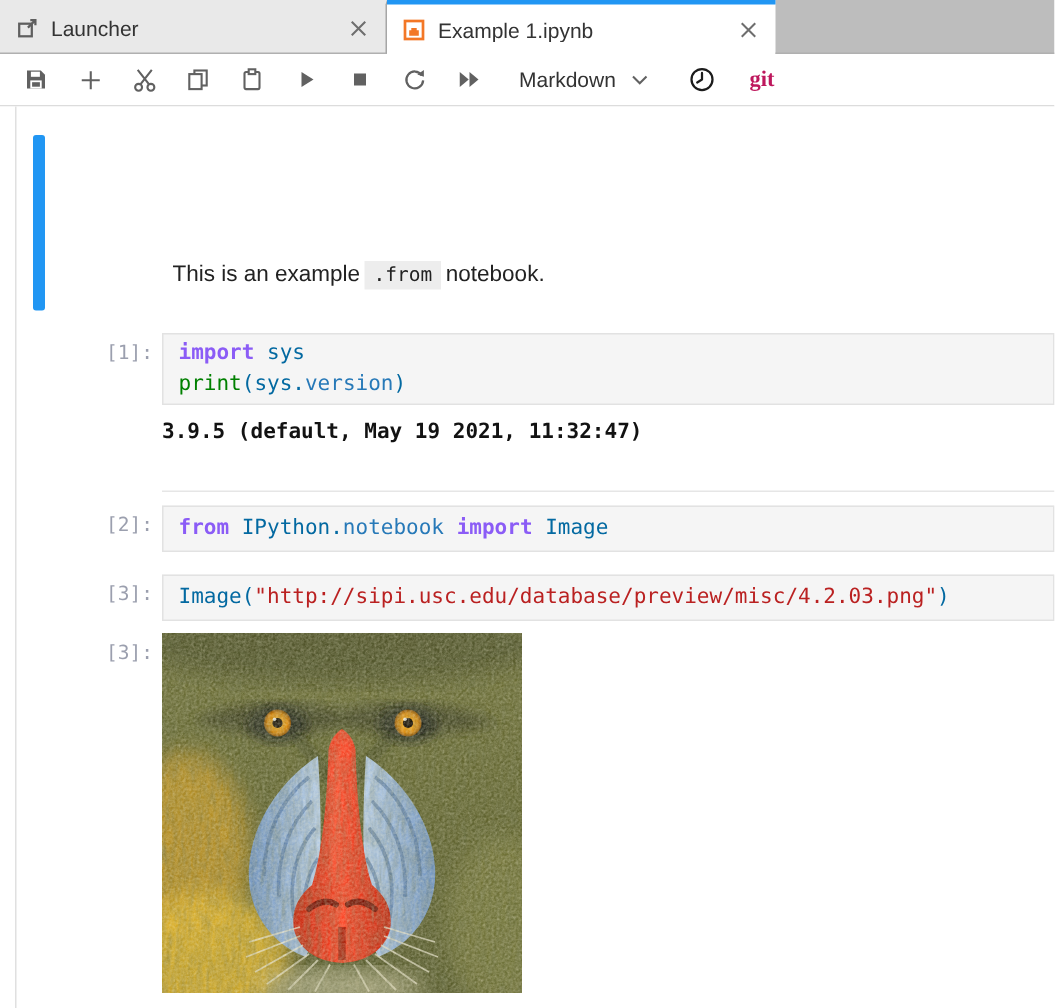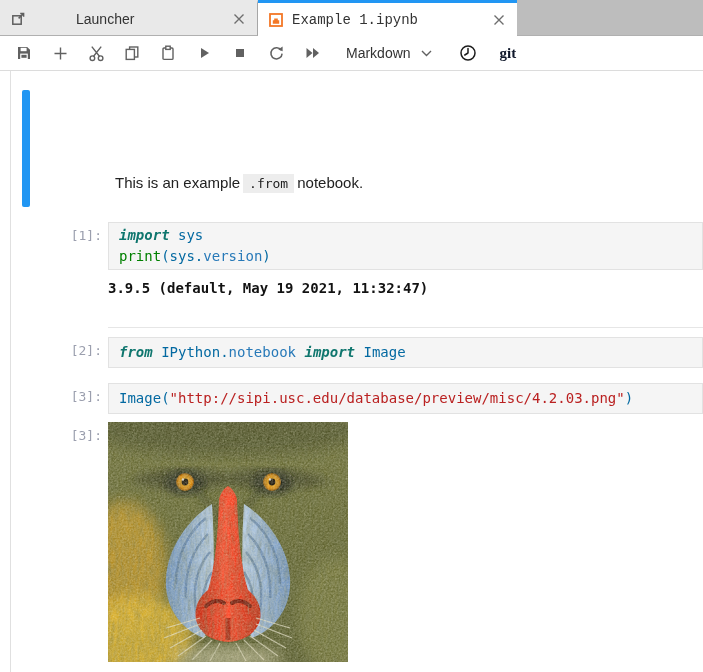--- a/index.html
+++ b/index.html
@@ -3,59 +3,59 @@
 <meta charset="utf-8">
 <style>
   html,body{margin:0;padding:0;}
   body{width:703px;height:672px;overflow:hidden;background:#fff;
        font-family:"Liberation Sans",sans-serif;position:relative;}
   
   .tabbar{position:absolute;top:0;left:0;width:703px;height:36px;background:#bdbdbd;
           display:flex;box-sizing:border-box;}
   .tab{display:flex;align-items:center;box-sizing:border-box;height:36px;padding:0 10px;}
   .tab-launcher{width:258px;background:#e9e9e9;border-right:1px solid #a6a6a6;
-                border-bottom:1px solid #b0b0b0;border-top:3px solid #e9e9e9;gap:42px;}
-  .tab-active{width:259px;background:#ffffff;border-top:3px solid #2196f3;font-family:Liberation Mono, monospace;}
+                border-bottom:1px solid #b0b0b0;border-top:3px solid #e9e9e9;}
+  .tab-active{width:259px;background:#ffffff;border-top:3px solid #2196f3;}
   .tab-fill{flex:1;border-bottom:1px solid #b0b0b0;}
   .tab-label{flex:1;font-size:14px;color:#333;margin-left:8px;white-space:nowrap;
              overflow:hidden;}
   .tab-close{width:16px;height:16px;display:flex;align-items:center;justify-content:center;
              margin-left:6px;cursor:pointer;}
   
   .toolbar{position:absolute;top:36px;left:0;width:703px;height:35px;background:#fff;
            border-bottom:1px solid #dcdcdc;display:flex;align-items:center;
            padding:0 6px;box-sizing:border-box;}
   .tbtn{width:36px;height:28px;display:flex;align-items:center;justify-content:center;
         cursor:pointer;}
   .celltype{display:flex;align-items:center;margin-left:16px;cursor:pointer;}
   .celltype-label{font-size:14px;color:#333;margin-right:10px;}
   .clockbtn{margin-left:18px;}
   .gitlabel{margin-left:14px;font-family:"Liberation Serif",serif;font-weight:bold;
-            font-size:15px;color:#0f172a;}
+            font-size:15px;color:#be185d;}
   
   .content{position:absolute;top:71px;left:0;width:703px;height:601px;background:#fff;}
   .gutterline{position:absolute;left:10px;top:0;width:1px;height:601px;background:#e0e0e0;}
   .collapser{position:absolute;left:22px;top:19px;width:8px;height:117px;
              background:#2196f3;border-radius:2px;cursor:pointer;}
   .md-heading{position:absolute;left:115px;top:33px;font-size:30px;font-weight:500;
               color:#1a1a1a;letter-spacing:0.2px;}
   .md-para{position:absolute;left:115px;top:103px;font-size:15px;color:#222;}
   .md-code-chip{font-family:"DejaVu Sans Mono",monospace;font-size:13px;background:#ededed;
                 padding:2px 6px;margin:0 3px;color:#222;}
   .prompt{position:absolute;left:0;width:102px;text-align:right;box-sizing:border-box;
           font-family:"DejaVu Sans Mono",monospace;font-size:13px;color:#9b9fae;
           white-space:pre;}
   .cellbox{position:absolute;left:108px;right:0;background:#f5f5f5;
            border:1px solid #e2e2e2;box-sizing:border-box;
            font-family:"DejaVu Sans Mono",monospace;font-size:14px;line-height:21px;
            padding:2px 10px;white-space:pre;color:#212121;cursor:text;}
   .outtext{position:absolute;left:108px;font-family:"DejaVu Sans Mono",monospace;
            font-size:14px;line-height:21.5px;color:#121212;white-space:pre;}
   .sepline{position:absolute;left:108px;right:0;height:1px;background:#e6e6e6;}
-  .tok-kw{color:#0f766e;font-weight:bold;font-style:italic;}
+  .tok-kw{color:#8b5cf6;font-weight:bold;}
   .tok-bi{color:#008000;}
   .tok-pr{color:#2779b8;}
   .tok-st{color:#ba2121;}
   .tok-pl{color:#0369a1;}
   .imgout{position:absolute;left:108px;top:351px;width:240px;height:240px;}
   svg{display:block;}
 </style>
 </head>
 <body>
 

